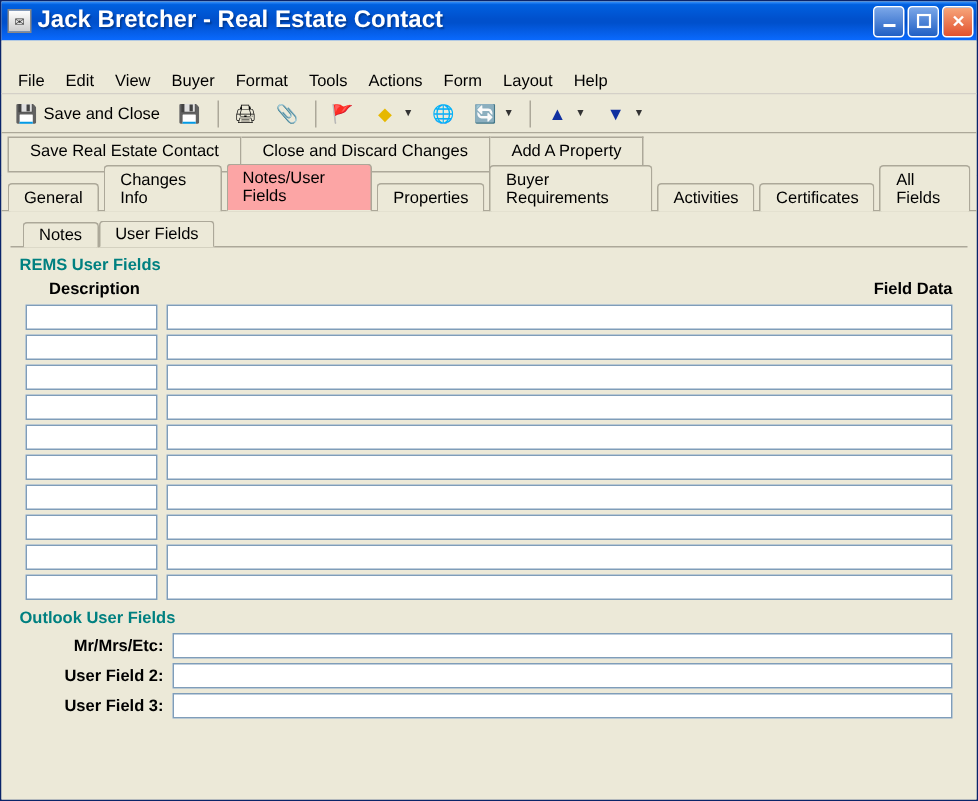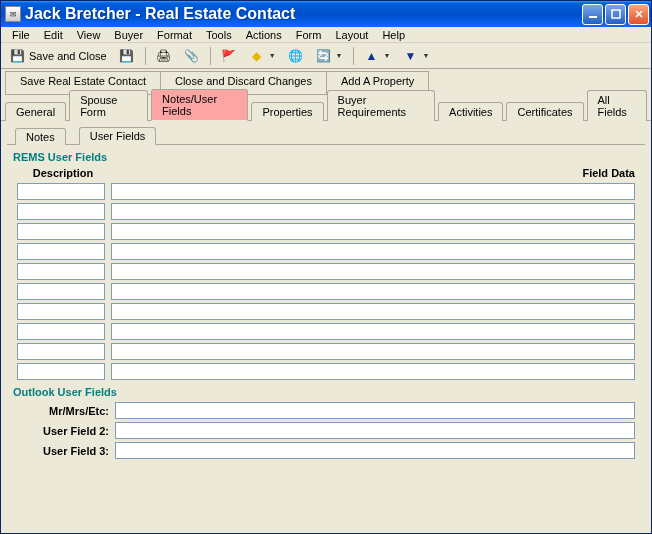--- a/index.html
+++ b/index.html
@@ -55,25 +55,25 @@
     color:#fff;
   }
   .win-btn.min, .win-btn.max {
     background: linear-gradient(to bottom,#7ba7e8,#2160c4);
   }
   .win-btn.close {
     background: linear-gradient(to bottom,#f7a67b,#e2522f);
   }
   
   .menubar {
-    height: 16px;
+    height: 36px;
     background: #ece9d8;
     border-bottom: 1px solid #d4d0c8;
     display:flex;
-    align-items:flex-start;
+    align-items:flex-end;
     padding: 0 4px;
   }
   .menu-item {
     padding: 2px 7px;
     cursor: pointer;
   }
   
   .toolbar {
     height: 26px;
     background: #ece9d8;
@@ -146,21 +146,21 @@
     background:#ece9d8;
     padding: 4px 6px;
     overflow:hidden;
   }
   
   .subtabrow {
     height:20px;
     display:flex;
     align-items:flex-end;
     padding-left:8px;
-    gap:13px;
+    gap:0;
     border-bottom:1px solid #aca899;
   }
   .subtab {
     border:1px solid #aca899;
     border-bottom:none;
     background:#ece9d8;
     padding:2px 10px;
     border-radius:3px 3px 0 0;
     cursor:pointer;
     position:relative;
@@ -294,21 +294,21 @@
   </div>
 
   <div class="actionbar">
     <div class="action-btn">Save Real Estate Contact</div>
     <div class="action-btn">Close and Discard Changes</div>
     <div class="action-btn">Add A Property</div>
   </div>
 
   <div class="tabrow" id="main-tabs">
       <div class="tab">General</div>
-      <div class="tab">Spouse Form</div>
+      <div class="tab">Changes Info</div>
       <div class="tab active">Notes/User Fields</div>
       <div class="tab">Properties</div>
       <div class="tab">Buyer Requirements</div>
       <div class="tab">Activities</div>
       <div class="tab">Certificates</div>
       <div class="tab">All Fields</div>
     </div>
 
   <div class="content">
 

